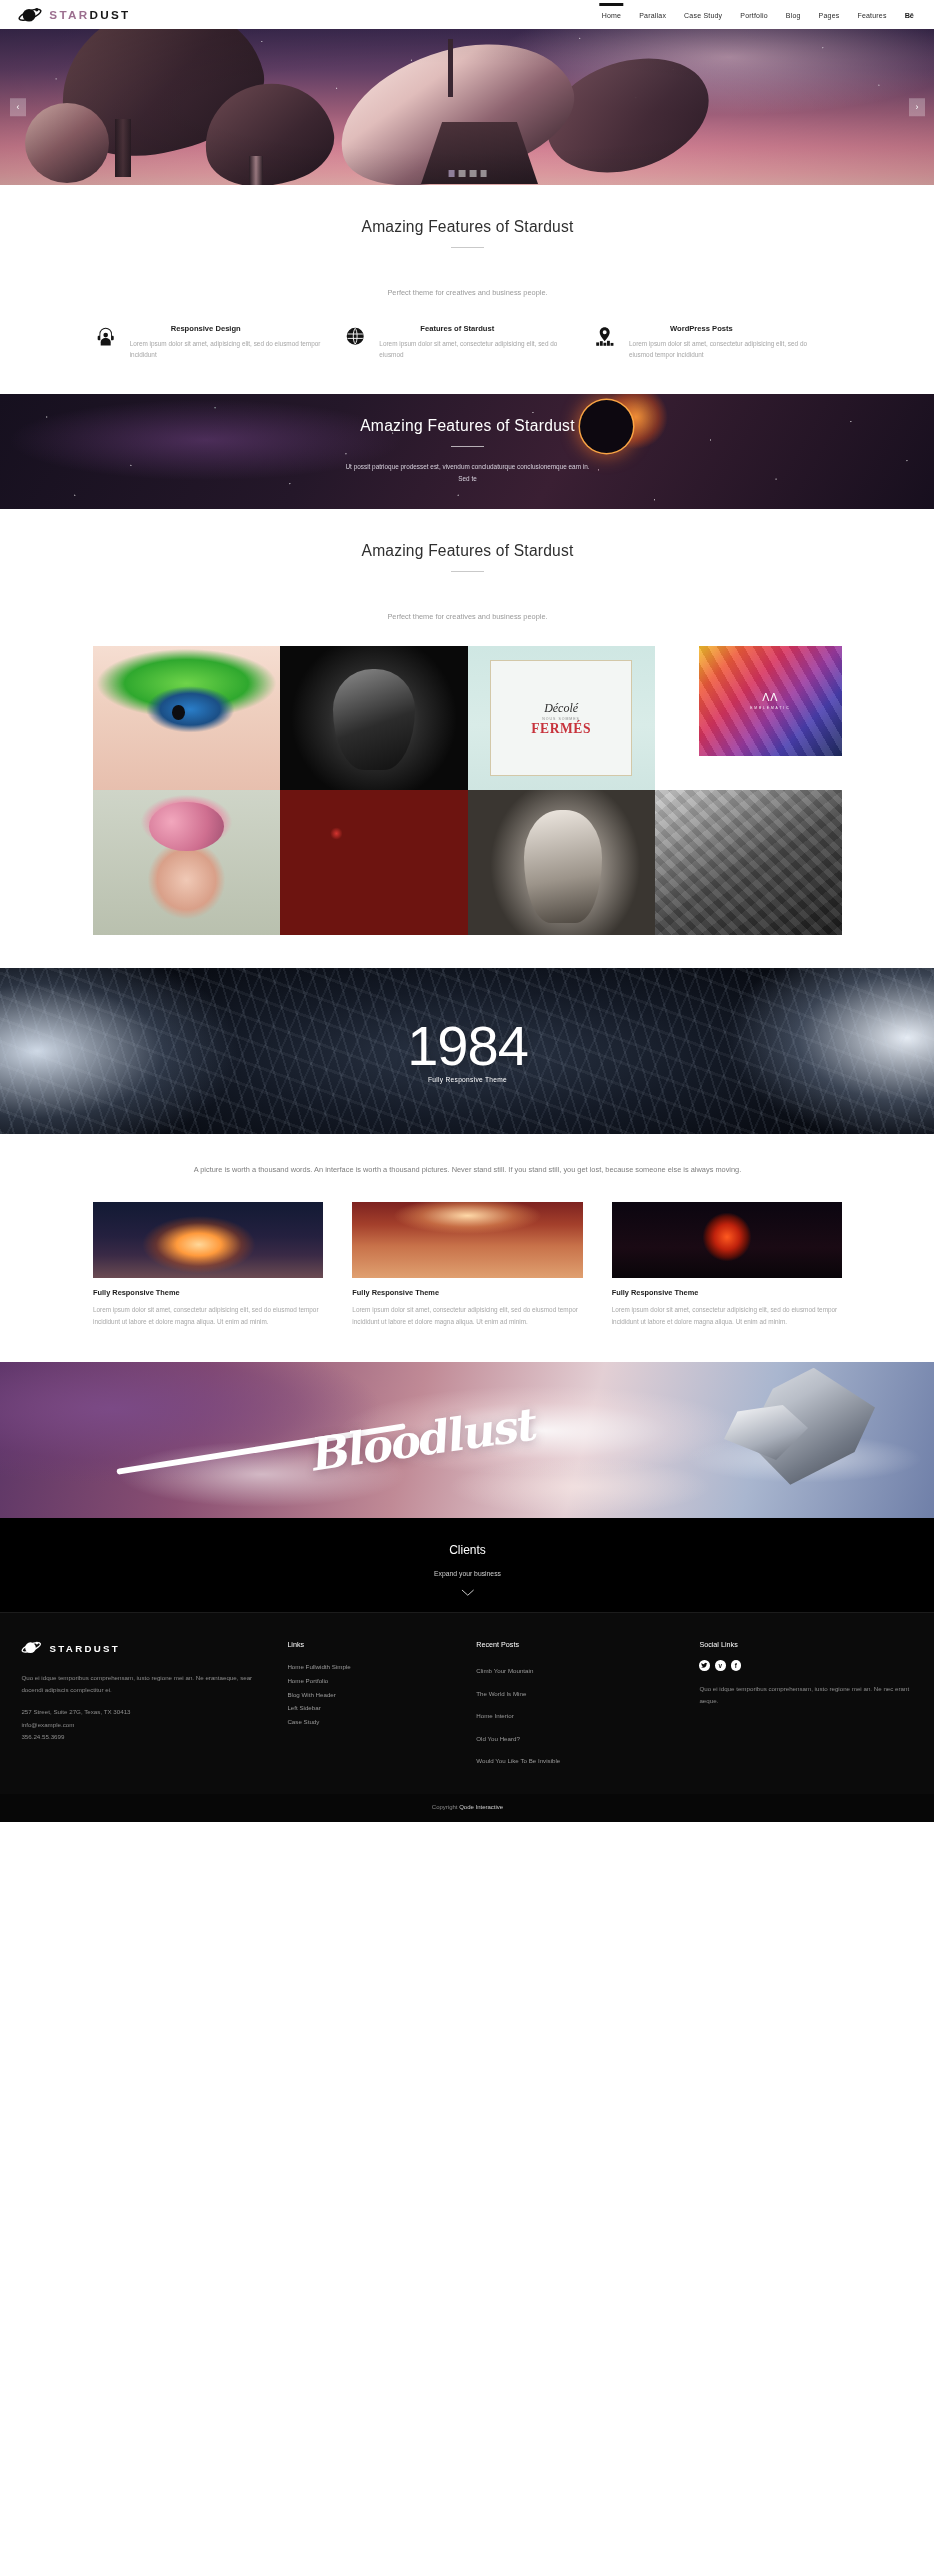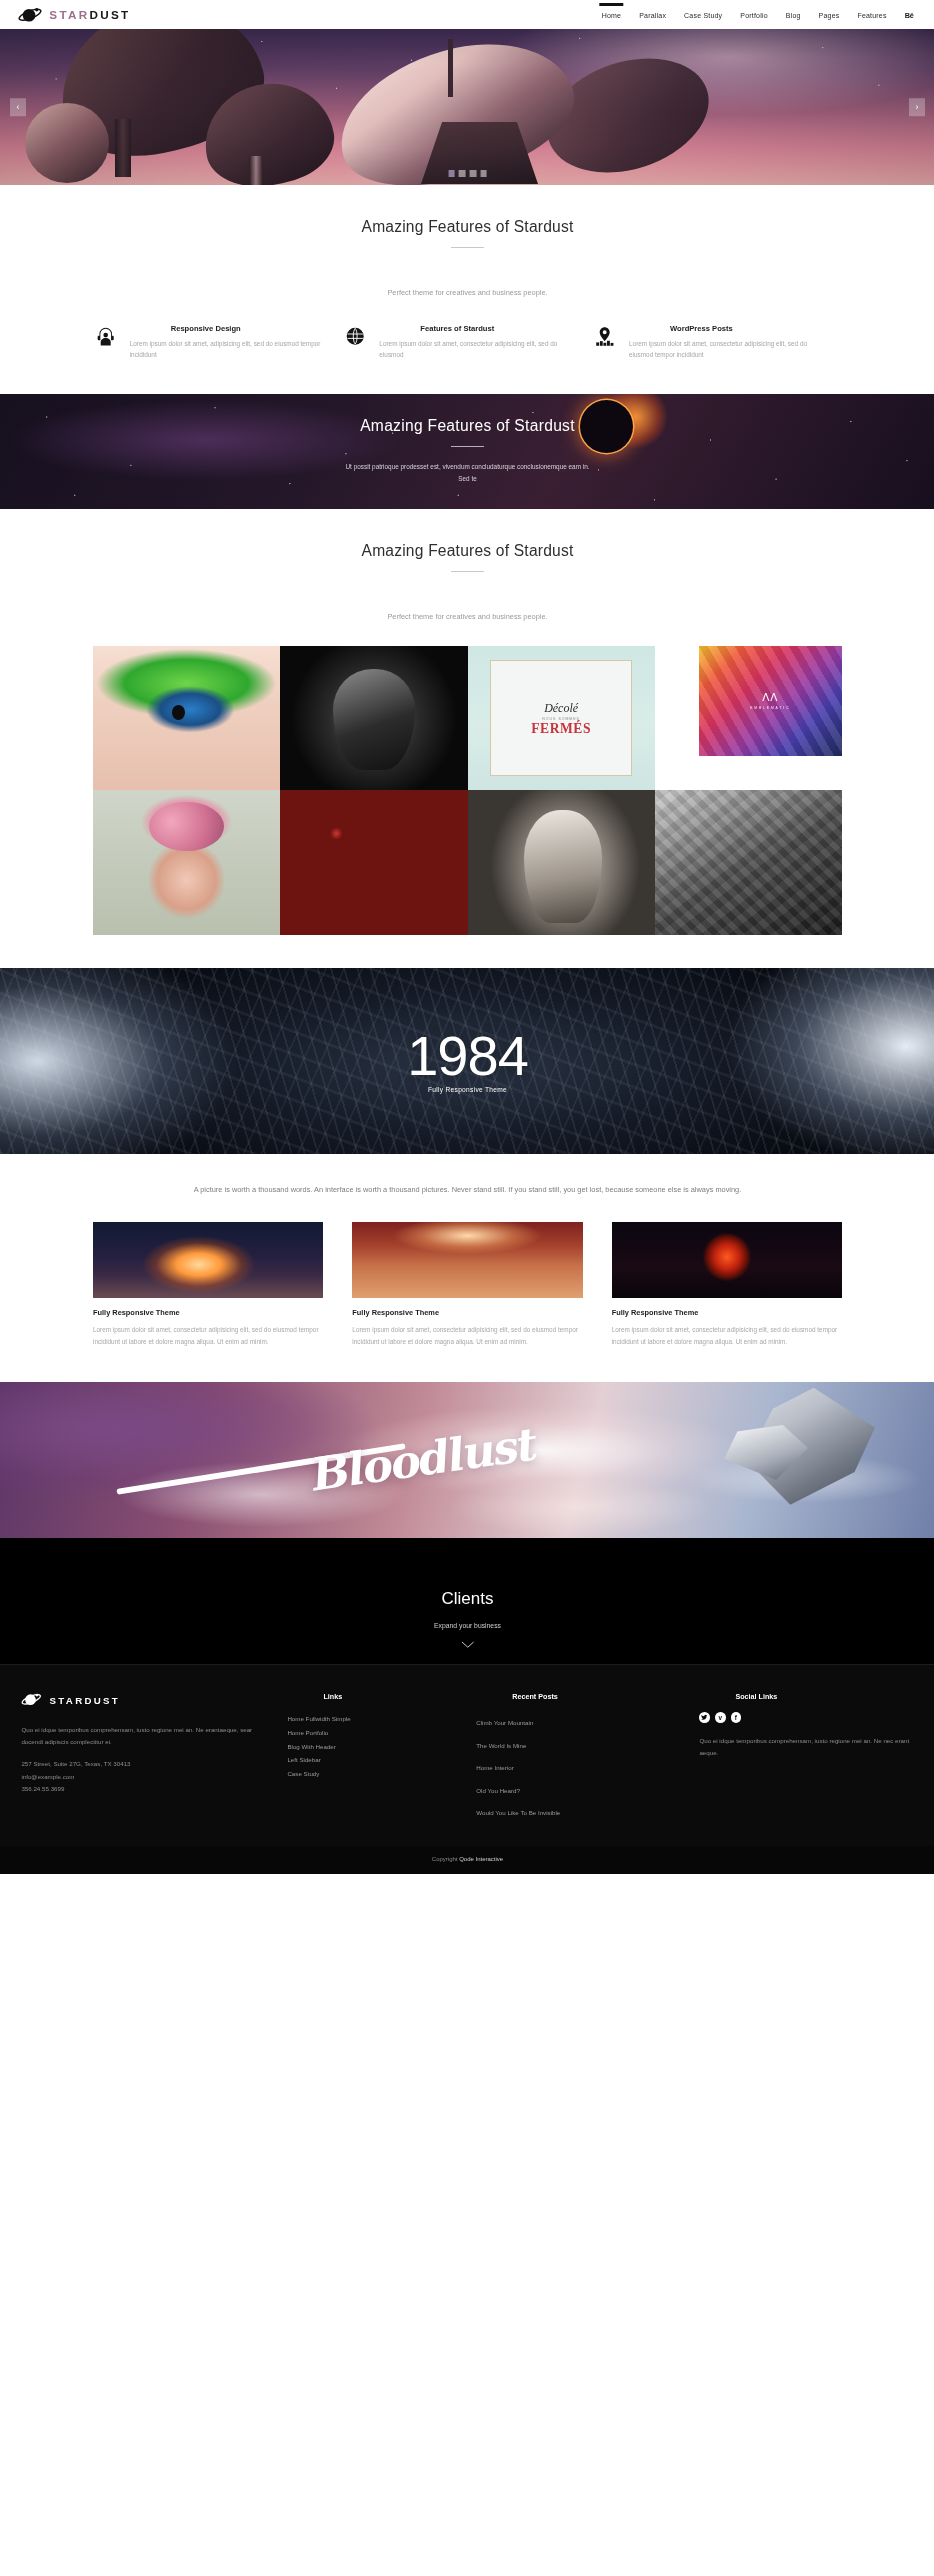--- a/index.html
+++ b/index.html
@@ -206,21 +206,21 @@
       linear-gradient(180deg,#6b645c,#1d1a17); }
   .cell-7::after{content:"";position:absolute;left:30%;top:14%;width:42%;height:78%;
       background:linear-gradient(170deg,#efe9e2,#9c948a 60%,#4a443d);border-radius:46% 46% 34% 34%/42% 42% 58% 58%;}
   .cell-8 { background: linear-gradient(150deg,#cfcfcf 0%, #9a9a9a 22%, #4c4c4c 52%, #1a1a1a 100%); }
   .cell-8::after{content:"";position:absolute;inset:0;
       background:repeating-linear-gradient(45deg, rgba(255,255,255,.07) 0 5.8px, rgba(0,0,0,.10) 5.8px 11.7px),
                  repeating-linear-gradient(-38deg, rgba(255,255,255,.05) 0 8.8px, rgba(0,0,0,.07) 8.8px 17.5px);}
 
   
   .city {
-    height: 186px; position: relative; overflow: hidden; color: #fff;
+    height: 166px; position: relative; overflow: hidden; color: #fff;
     display:flex; flex-direction:column; justify-content:center;
     background:
       radial-gradient(ellipse 30% 90% at 4% 50%, #cfd9e6 0%, rgba(120,140,170,.3) 45%, rgba(10,14,24,0) 72%),
       radial-gradient(ellipse 26% 85% at 97% 42%, #e6ecf4 0%, rgba(150,170,200,.35) 45%, rgba(10,14,24,0) 74%),
       radial-gradient(ellipse 46% 70% at 50% 52%, #2b3546 0%, #141a26 55%, #080b12 100%),
       linear-gradient(180deg,#1a2230,#0a0d14);
   }
   .city-tex { position:absolute; inset:0; opacity:.55;
     background-image:
       repeating-linear-gradient(74deg, rgba(200,215,235,.16) 0 1.9px, rgba(0,0,0,0) 1.9px 12.7px),
@@ -273,32 +273,32 @@
     clip-path: polygon(70% 0, 100% 42%, 62% 100%, 0 62%, 16% 12%); }
   .banner-word { position: relative; z-index: 3; font-family: "DejaVu Serif", serif;
     font-style: italic; font-weight: 700; font-size: 45px; color: #fff;
     letter-spacing: -1.9px; transform: rotate(-8deg); margin-right: 88px;
     text-shadow: 0 1.9px 9.7px rgba(80,40,70,.35); }
   .banner-stroke { position:absolute; z-index:2; left: 115px; top: 84px; width: 292px; height: 5.8px;
     background: #fff; transform: rotate(-9deg); border-radius: 2.9px; }
 
   
   .clients { background: #000; color: #fff; text-align: center; padding: 25px 0 21.4px; }
-  .clients-title { font-size: 17px; font-weight: 400; margin-top: 26px; }
+  .clients-title { font-size: 12px; font-weight: 400; }
   .clients-sub { font-size: 6.8px; color: #cfcfcf; margin-top: 12.7px; }
   .chev { margin: 5.8px auto 0; width: 13.6px; height: 7.8px; }
 
   
   .footer { background: #0b0b0b; color: #9a9a9a; padding: 27px 21.4px 21.4px;
     border-top: 1px solid #1c1c1c; display: grid;
     grid-template-columns: 1.45fr 1fr 1.2fr 1.25fr; gap: 17.5px; }
   .f-brand { display:flex; align-items:center; gap: 6.8px; margin-bottom: 13.6px; }
   .f-brand-name { font-size: 9.7px; letter-spacing: 2.3px; font-weight: 700; color: #fff; }
   .f-body { font-size: 6.2px; line-height: 2; color: #8d8d8d; }
-  .f-head { font-size: 7.2px; color: #ffffff; margin-bottom: 11.7px; font-weight: 700; margin-left: 36px; }
+  .f-head { font-size: 7.2px; color: #ffffff; margin-bottom: 11.7px; font-weight: 400; }
   .f-link { font-size: 6.2px; color: #9a9a9a; line-height: 2.2; cursor: pointer; display:block; }
   .f-post { font-size: 6.2px; color: #9a9a9a; line-height: 1.6; padding: 5.8px 0 6.8px;
     cursor: pointer; }
   .socials { display: flex; gap: 4.9px; margin: 3.9px 0 11.7px; }
   .soc { width: 10.7px; height: 10.7px; border-radius: 50%; background: #fff; color: #0b0b0b;
     display:flex; align-items:center; justify-content:center; font-size: 6.3px;
     font-weight: 700; cursor: pointer; }
   .copyright { background: #070707; color: #8a8a8a; text-align: center;
     font-size: 6px; padding: 9.7px 0 11.7px; }
   .copyright b { color: #cfcfcf; font-weight: 400; }

